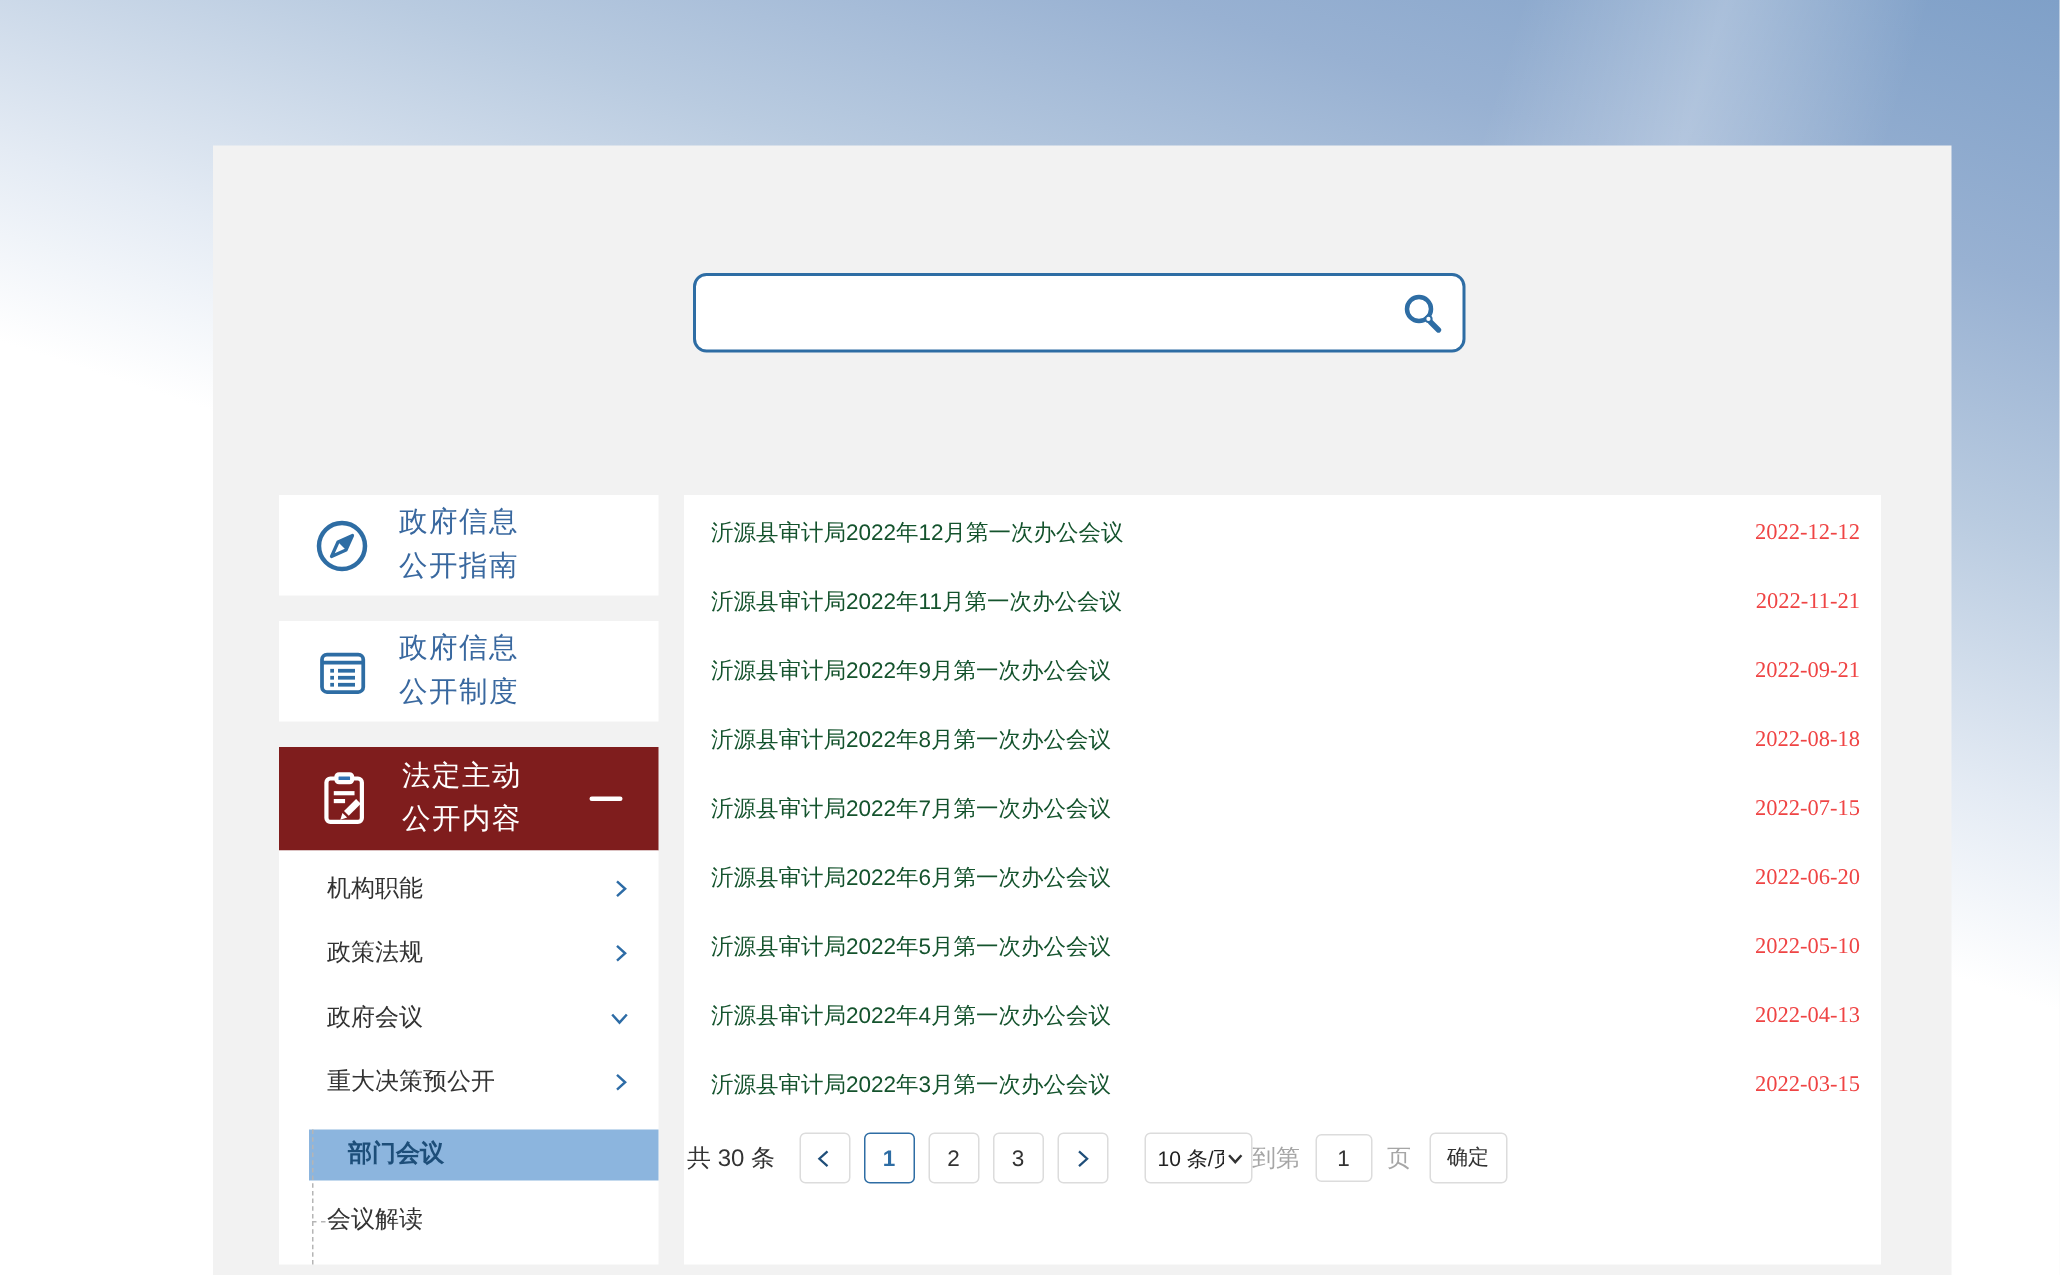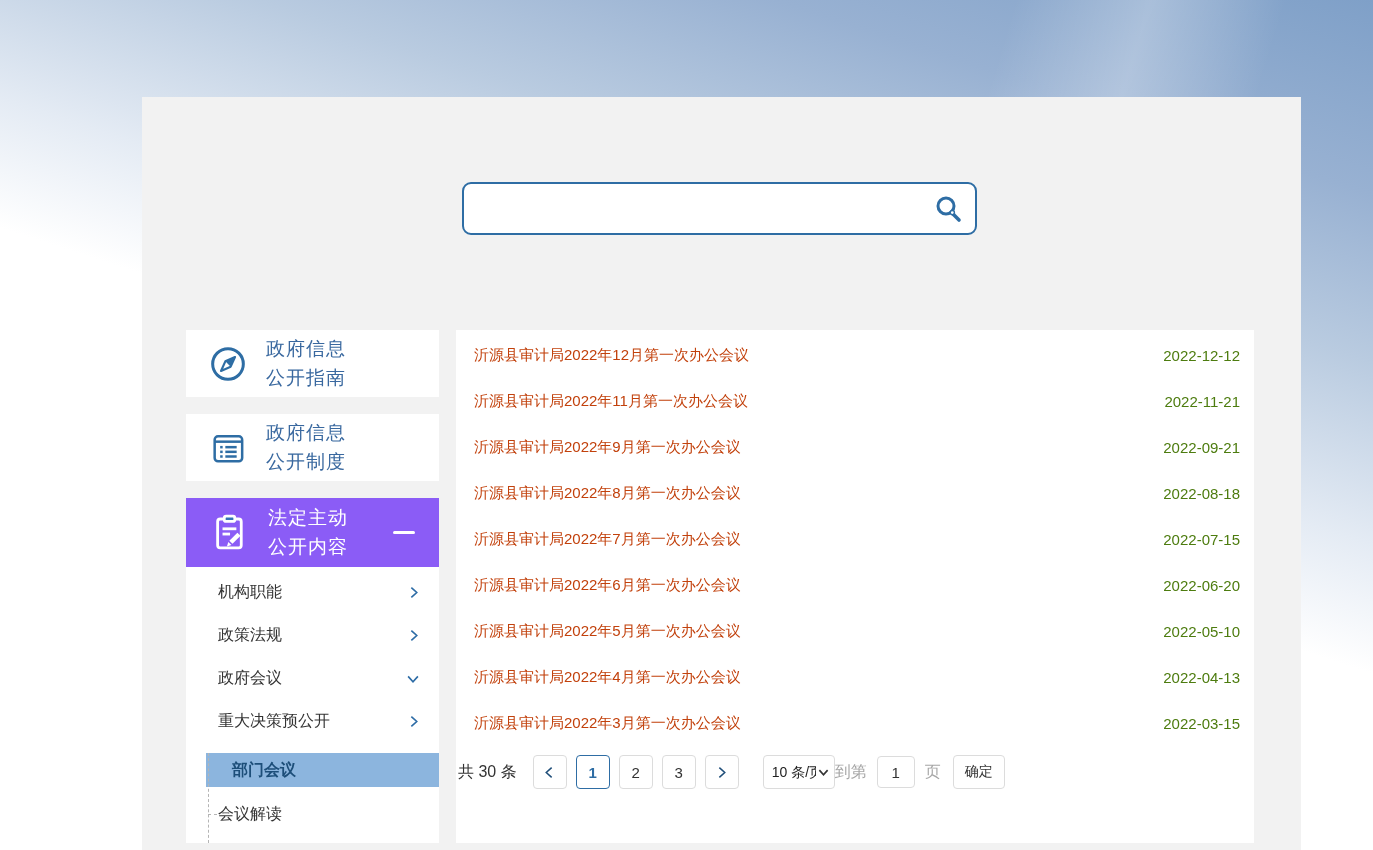--- a/index.html
+++ b/index.html
@@ -24,40 +24,40 @@
   }
   .searchbar input { flex:1; height:100%; border:none; outline:none; background:transparent; padding:0 16px; font-size:16px; color:#333; }
   .search-btn { background:none; border:none; padding:0 12px 0 0; display:flex; align-items:center; cursor:pointer; }
 
   
   .sidebar { position:absolute; left:44px; top:233px; width:253px; }
   .side-card { height:67px; background:#fff; display:flex; align-items:center; padding-left:22px; margin-bottom:17px; cursor:pointer; }
   .side-icon { display:flex; margin-right:18px; color:#2e6da4; }
   .side-label { font-size:19px; color:#39689f; line-height:1.5; letter-spacing:1px; }
   .side-label span { display:block; }
-  .side-card.active { background:#8b5cf6; height:69px; margin-bottom:0; position:relative; }
+  .side-card.active { background:#7f1d1d; height:69px; margin-bottom:0; position:relative; }
   .side-card.active .side-label { color:#fff; }
   .side-card.active .side-icon { color:#fff; }
   .minus-bar { position:absolute; right:24px; top:50%; margin-top:-2px; width:22px; height:3px; background:#fff; border-radius:2px; }
 
   .side-menu { background:#fff; height:276px; padding-top:4px; position:relative; }
   .menu-item { height:43px; display:flex; align-items:center; justify-content:space-between; padding:0 19px 0 32px; font-size:16px; color:#333; cursor:pointer; }
   .submenu-active {
     margin:10px 0 0 20px; width:233px; height:34px; background:#8cb5de;
     color:#1d4e79; font-weight:bold; font-size:16px; line-height:34px; padding-left:26px; cursor:pointer;
   }
   .submenu-item { margin-top:8px; height:38px; line-height:38px; padding-left:32px; font-size:16px; color:#333; cursor:pointer; }
   .tree-v { position:absolute; left:22px; top:186px; bottom:0; width:0; border-left:1px dashed #b5b5b5; }
   .tree-h { position:absolute; left:22px; top:247px; width:9px; height:0; border-top:1px dashed #b5b5b5; }
 
   
   .list-panel { position:absolute; left:314px; top:233px; width:798px; height:513px; background:#fff; padding-top:2px; }
   .row { height:46px; display:flex; align-items:center; justify-content:space-between; padding:0 14px 0 18px; }
-  .row-title { font-size:15px; color:#c2410c; text-decoration:none; cursor:pointer; white-space:nowrap; }
-  .row-date { font-size:15px; color:#4d7c0f; }
+  .row-title { font-size:15px; color:#14532d; text-decoration:none; cursor:pointer; white-space:nowrap; }
+  .row-date { font-size:15px; color:#ef4444;font-family:Liberation Serif, serif; }
 
   
   .pager { display:flex; align-items:center; margin-top:9px; padding-left:2px; font-size:16px; color:#333; }
   .total { margin-right:16px; }
   .pbtn { width:34px; height:34px; border:1px solid #dcdcdc; border-radius:4px; background:#fff;
           display:flex; align-items:center; justify-content:center; margin-right:9px; font-size:15px; color:#333; cursor:pointer; }
   .pbtn.active { border:1px solid #2e6da4; color:#2e6da4; font-weight:bold; }
   .psize-wrap { position:relative; margin-left:15px; }
   select.psize { appearance:none; -webkit-appearance:none; width:72px; height:34px; border:1px solid #dcdcdc; border-radius:4px;
                  background:#fff; font-size:14px; padding:0 18px 0 8px; color:#222; cursor:pointer; }

